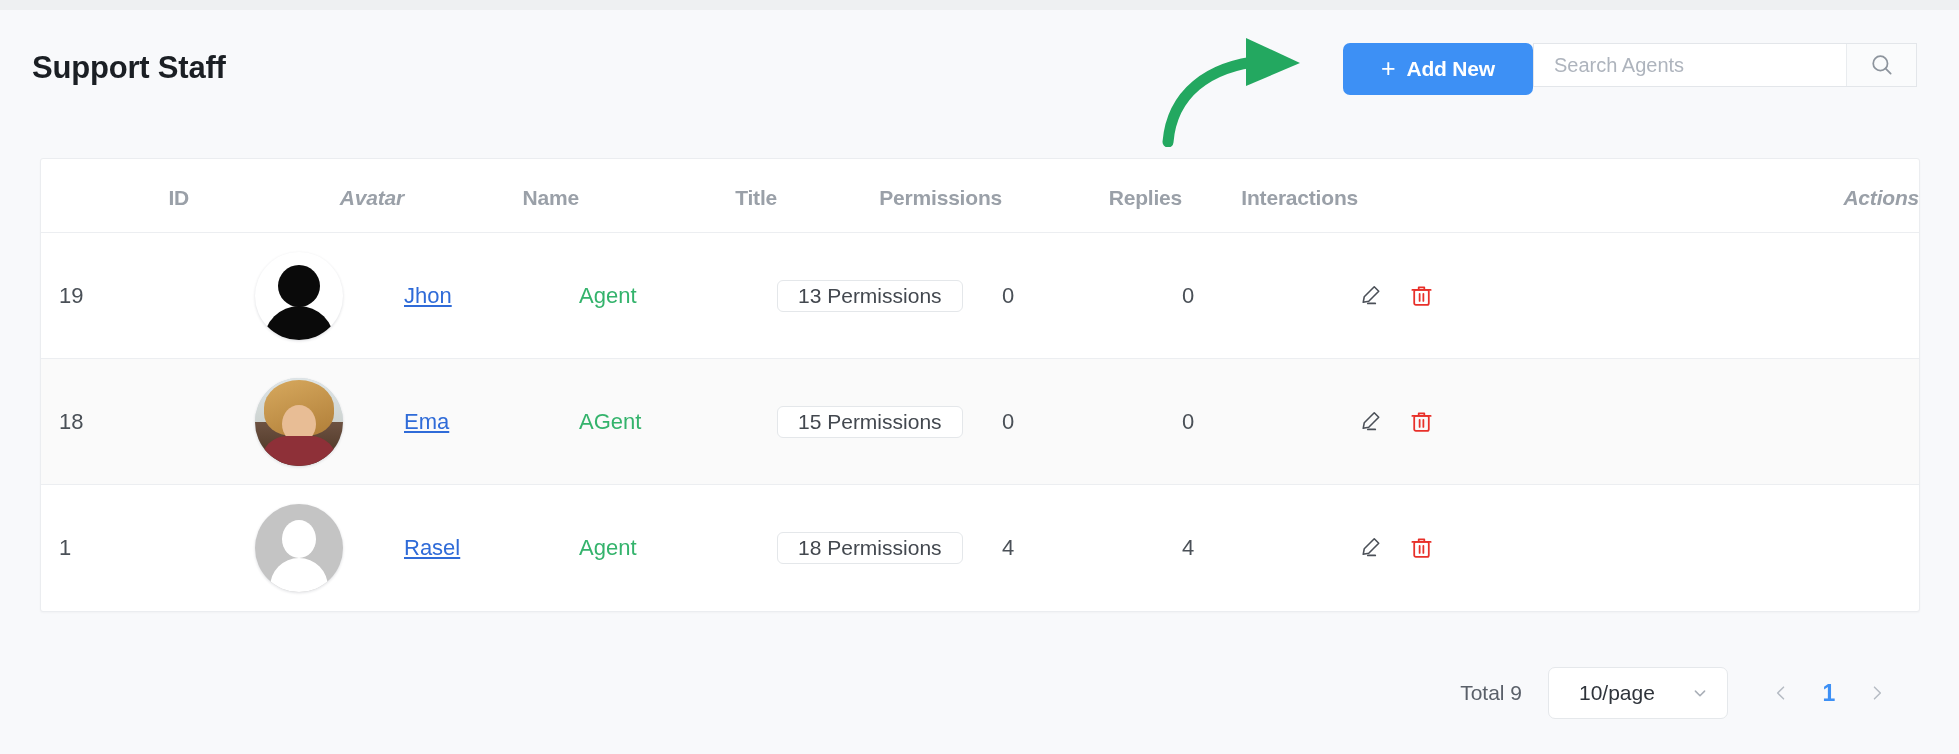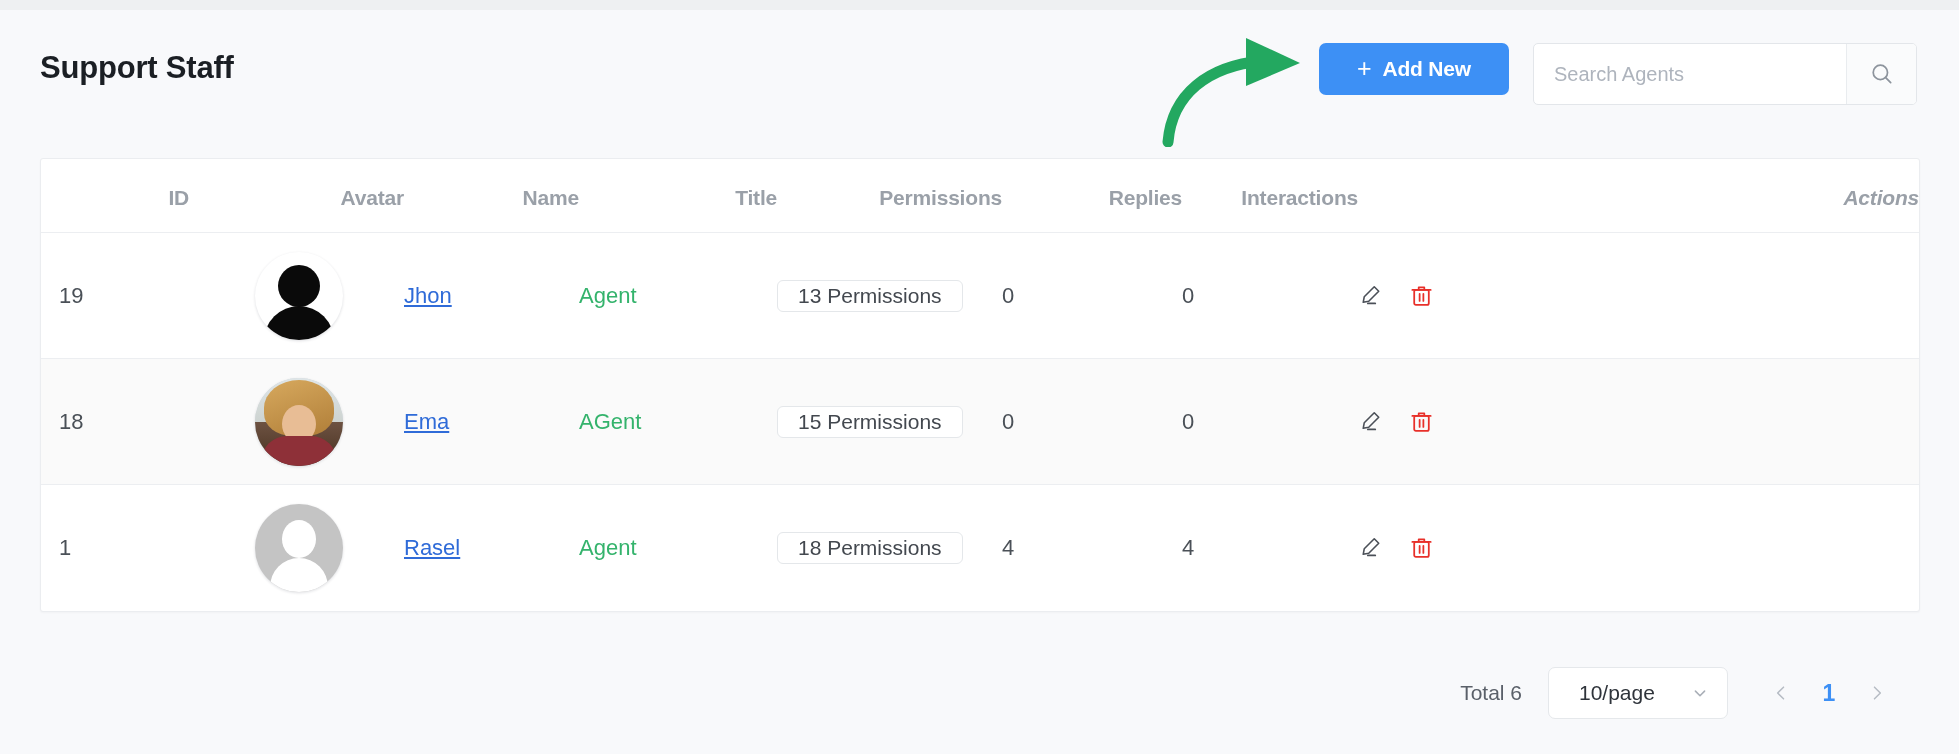--- a/index.html
+++ b/index.html
@@ -25,21 +25,21 @@
   }
 
   
   .page-header {
     position: absolute;
     left: 0; top: 0;
     width: 1959px; height: 122px;
   }
   .page-title {
     position: absolute;
-    left: 40px; top: 40px;
+    left: 32px; top: 40px;
     font-size: 31px;
     font-weight: bold;
     color: #1b1f24;
     letter-spacing: -0.2px;
   }
   .header-actions {
     position: absolute;
     right: 42px; top: 33px;
     display: flex;
     align-items: flex-start;
@@ -62,26 +62,25 @@
     letter-spacing: -0.2px;
   }
   .add-new-btn .plus {
     font-size: 25px;
     font-weight: 400;
     line-height: 1;
     position: relative;
     top: -1px;
   }
   .search-wrap {
-    margin-left: 24px;
     display: flex;
     width: 384px;
-    height: 62px;
+    height: 44px;
     border: 1px solid #e3e6ea;
-    border-radius: 5px;
+    border-radius: 0;
     background: #ffffff;
     overflow: hidden;
   }
   .search-input {
     flex: 1;
     border: none;
     outline: none;
     background: transparent;
     padding: 0 20px;
     font-size: 20px;
@@ -131,21 +130,21 @@
   tbody tr { border-bottom: 1px solid #eceef1; }
   tbody tr:last-child { border-bottom: none; }
   tbody tr.striped { background: #fafafa; }
   tbody td {
     font-size: 22px;
     color: #4a5057;
     height: 126px;
     vertical-align: middle;
   }
   .col-id      { width: 148px; padding-left: 18px; }
-  .col-avatar  { width: 215px; }
+  .col-avatar  { width: 215px; font-style: italic; }
   .col-name    { width: 175px; }
   .col-title   { width: 198px; margin-left: 24px; }
   .col-perm    { width: 225px; }
   .col-replies { width: 180px; }
   .col-inter   { width: 176px; }
   .col-actions { width: auto; font-style: italic; }
 
   .avatar {
     width: 88px; height: 88px;
     border-radius: 50%;
@@ -448,21 +447,21 @@
               </button>
             </div>
           </td>
         </tr>
 
       </tbody>
     </table>
   </div>
 
   <div class="footer">
-    <span class="total-text">Total 6</span>
+    <span class="total-text">Total 9</span>
 
     <div class="page-size">
       <span class="val">10/page</span>
       <svg width="22" height="22" viewBox="0 0 24 24" fill="none">
         <polyline points="7,10 12,15 17,10" stroke="#a9afb7" stroke-width="1.7" stroke-linecap="round" stroke-linejoin="round"></polyline>
       </svg>
     </div>
 
     <div class="pager">
       <button class="pager-btn">

